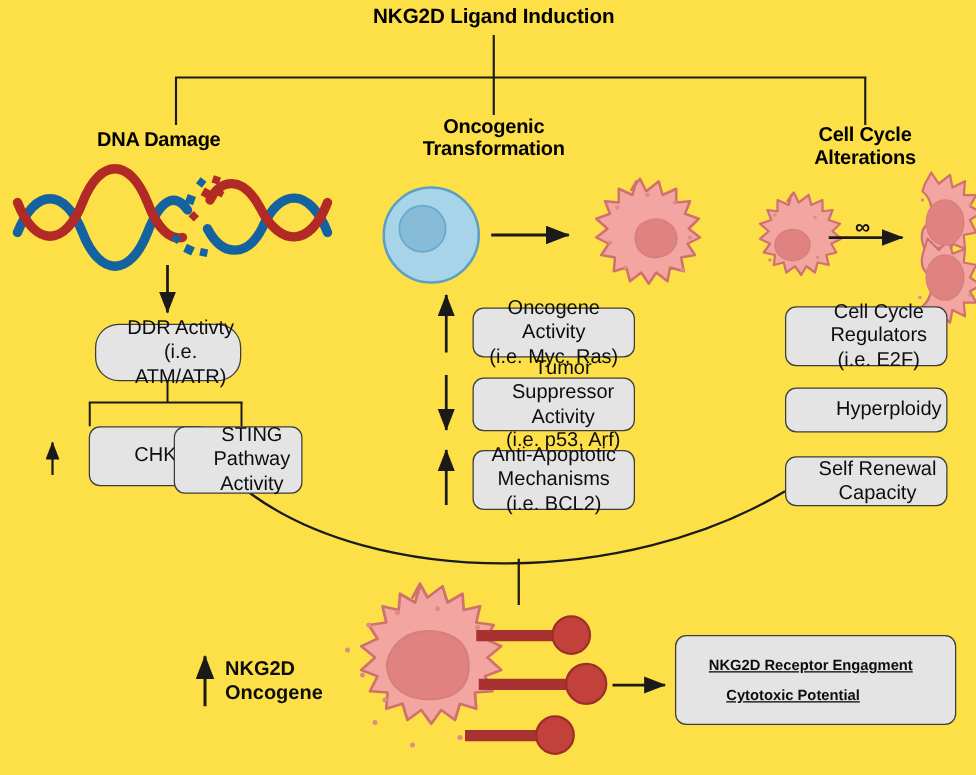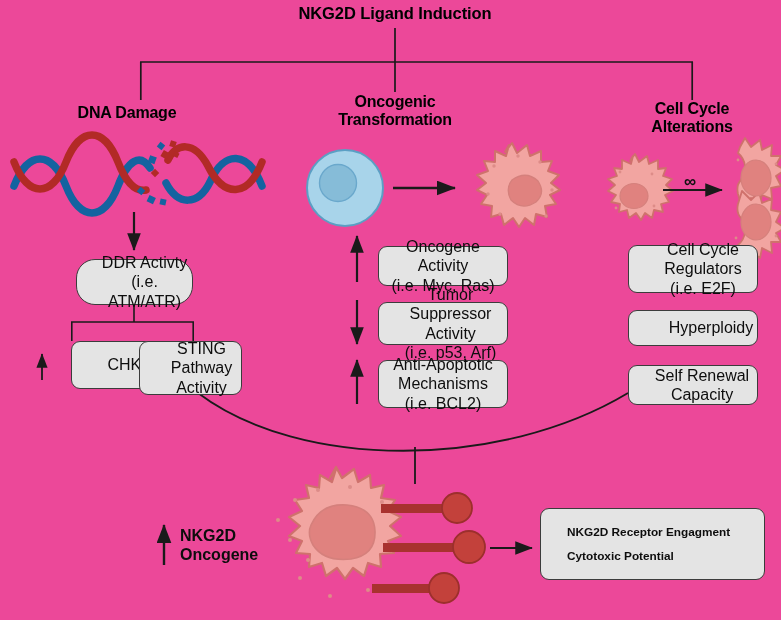--- a/index.html
+++ b/index.html
@@ -8,21 +8,21 @@
     background: #ffffff;
   }
   body {
     font-family: "Liberation Sans", sans-serif;
     -webkit-font-smoothing: antialiased;
   }
   #canvas {
     position: relative;
     width: 781px;
     height: 620px;
-    background: #ec4899;
+    background: #fde047;
     overflow: hidden;
   }
   #svg-layer {
     position: absolute;
     left: 0;
     top: 0;
     width: 781px;
     height: 620px;
     pointer-events: none;
   }
@@ -302,18 +302,18 @@
   </div>
 
   <div class="box" style="left:628px; top:365px; width:130px; height:40px; padding-left:18px;">
     <span class="box-txt">Self Renewal
 Capacity</span>
   </div>
 
   <div class="nkg2d-lbl" style="left:180px; top:526px; width:110px;">NKG2D
 Oncogene</div>
 
-  <div class="box" style="left:540px; top:508px; width:225px; height:72px; flex-direction:column; gap:10px; align-items:flex-start; padding-left:26px; justify-content:center;">
+  <div class="box" style="left:540px; top:508px; width:225px; height:72px; flex-direction:column; gap:10px; align-items:flex-start; padding-left:26px; justify-content:center;text-decoration:underline;">
     <span class="bottom-box-txt">NKG2D Receptor Engagment</span>
-    <span class="bottom-box-txt" style="">Cytotoxic Potential</span>
+    <span class="bottom-box-txt" style="margin-left:14px;">Cytotoxic Potential</span>
   </div>
 
 </div>
 
 </body></html>

